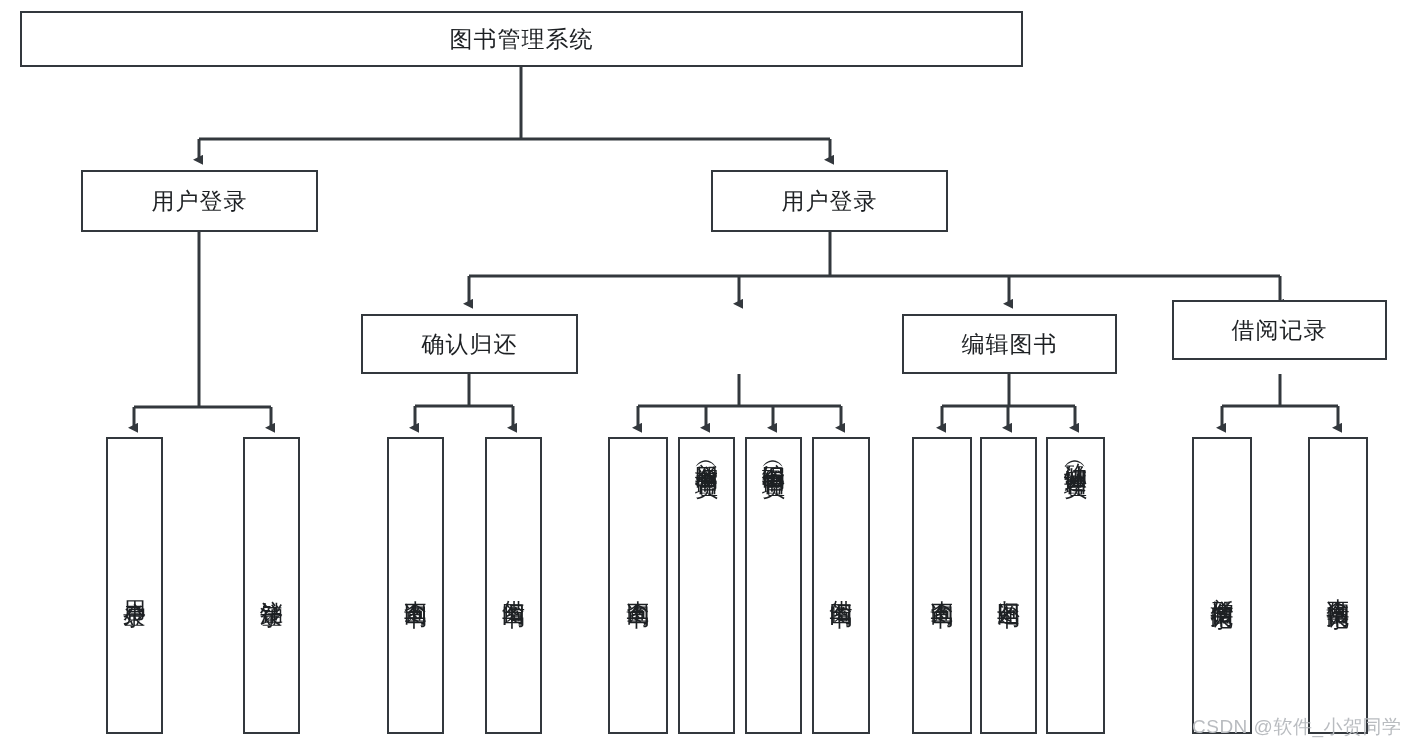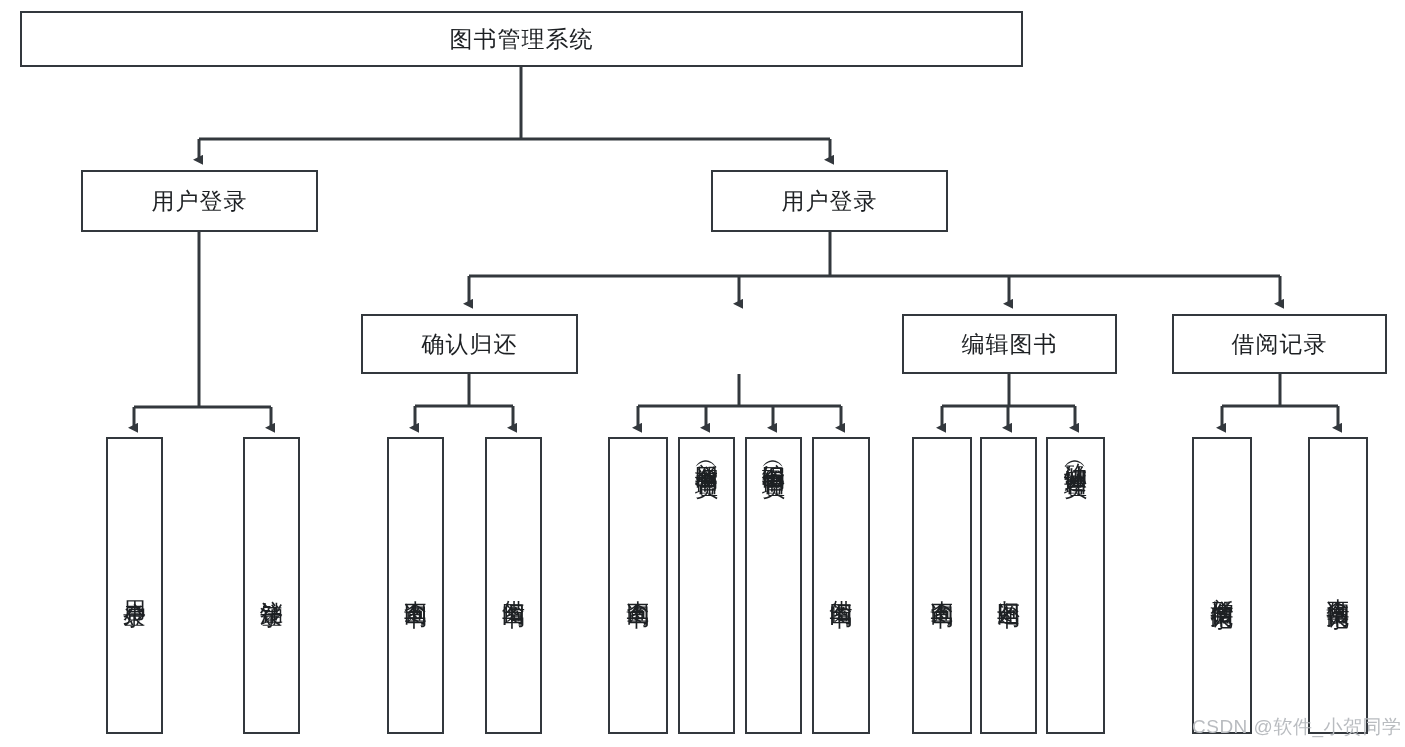--- a/index.html
+++ b/index.html
@@ -130,21 +130,21 @@
   <div class="node horiz" style="left:711px; top:170px; width:237px; height:62px;">
     <span>用户登录</span>
   </div>
 
   <div class="node horiz" style="left:361px; top:314px; width:217px; height:60px;">
     <span>确认归还</span>
   </div>
   <div class="node horiz" style="left:902px; top:314px; width:215px; height:60px;">
     <span>编辑图书</span>
   </div>
-  <div class="node horiz" style="left:1172px; top:314px; width:215px; height:60px;">
+  <div class="node horiz" style="left:1172px; top:300px; width:215px; height:60px;">
     <span>借阅记录</span>
   </div>
 
   <div class="node vert centered" style="left:106px; top:437px; width:57px; height:297px;">
     <span class="vlabel">用户登录</span>
   </div>
   <div class="node vert centered" style="left:243px; top:437px; width:57px; height:297px;">
     <span class="vlabel">注销登录</span>
   </div>
 

